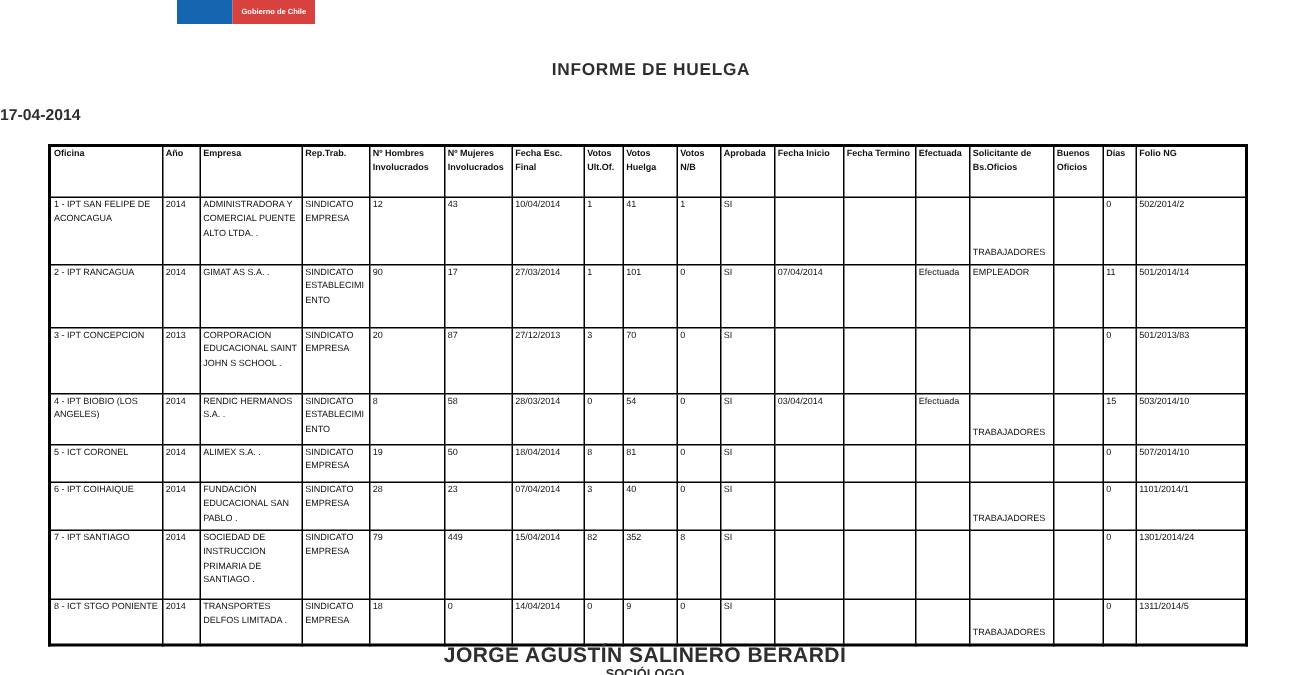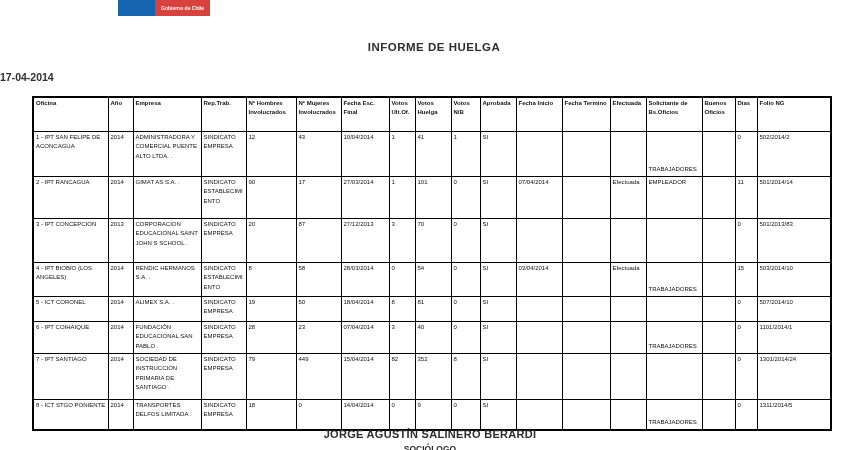--- a/index.html
+++ b/index.html
@@ -48,21 +48,21 @@
   tbody tr:nth-child(1) td { height: 41px; }
   tbody tr:nth-child(2) td { height: 38px; }
   tbody tr:nth-child(3) td { height: 40px; }
   tbody tr:nth-child(4) td { height: 30px; }
   tbody tr:nth-child(5) td { height: 21px; }
   tbody tr:nth-child(6) td { height: 28px; }
   tbody tr:nth-child(7) td { height: 42px; }
   tbody tr:nth-child(8) td { height: 26px; }
   .footer-name {
     position: absolute; top: 428px; left: 0; width: 100%;
-    text-align: center; font-size: 11px; font-weight: bold; color: #2e2e2e;
+    text-align: center; font-size: 14px; font-weight: bold; color: #2e2e2e;
     letter-spacing: 0.3px;
   }
   .footer-role {
     position: absolute; top: 444px; left: 0; width: 100%;
     text-align: center; font-size: 8.5px; font-weight: bold; color: #2e2e2e;
   }
 </style>
 </head>
 <body>
 

